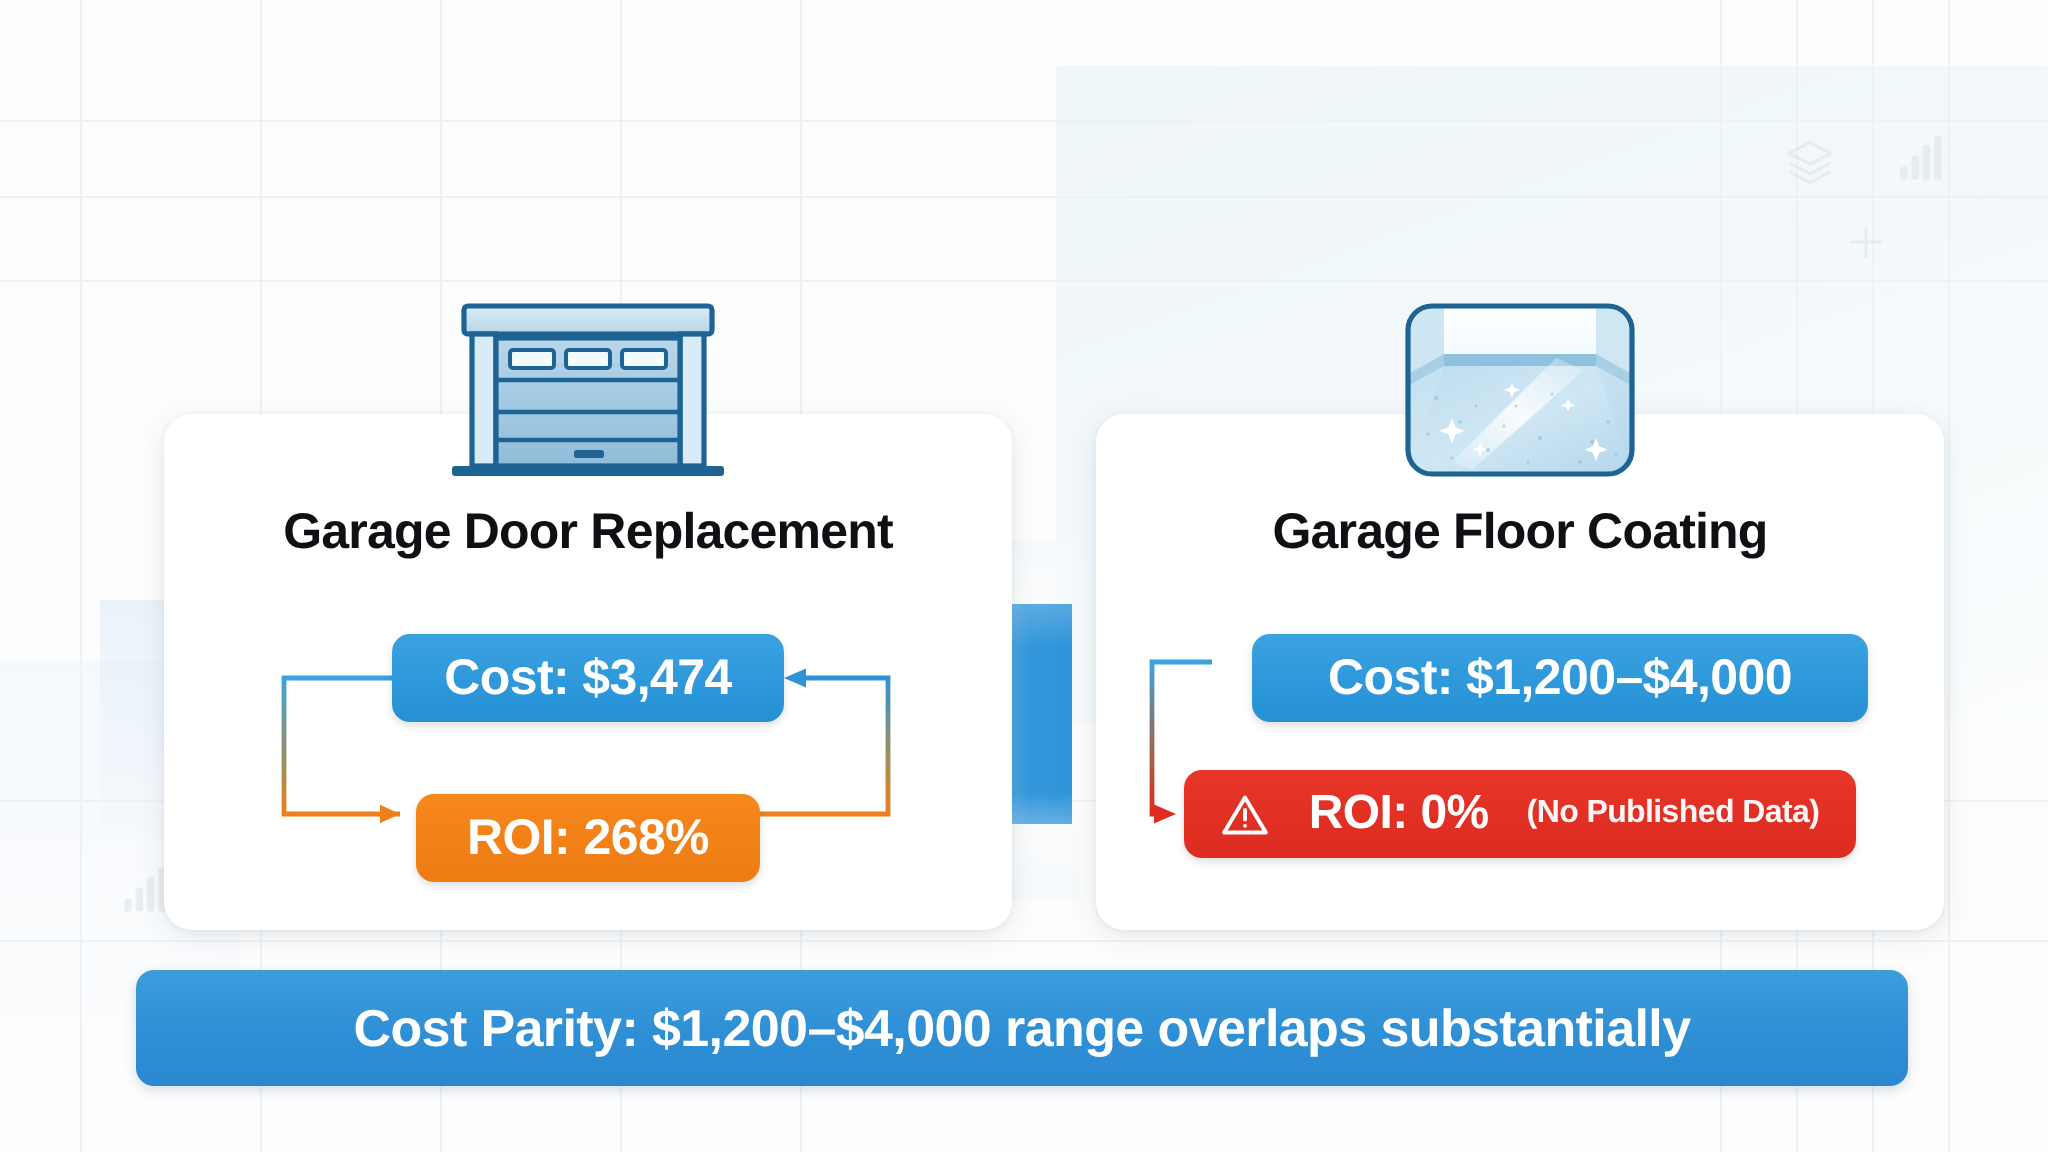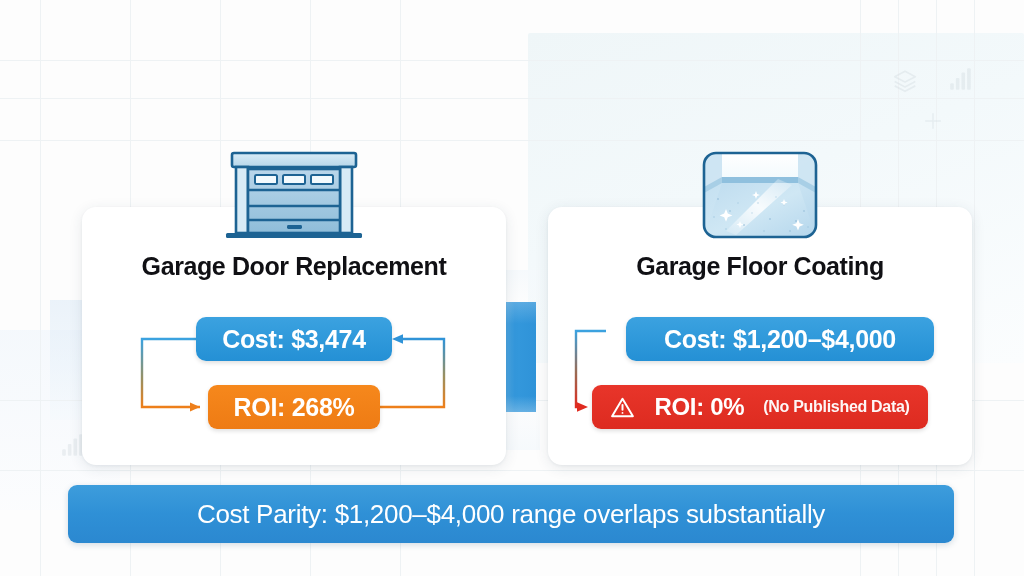--- a/index.html
+++ b/index.html
@@ -62,25 +62,25 @@
     white-space:nowrap;
   }
 
   .pill {
     position:absolute; display:flex; align-items:center; justify-content:center;
     border-radius:9px; color:#fff; white-space:nowrap;
     box-shadow:0 2px 4px rgba(0,0,0,.13);
   }
   .pill-cost {
     background:linear-gradient(180deg,#3ba2e0 0%,#2490d5 100%);
-    font-size:25px; font-weight:700; letter-spacing:-.3px;border-radius:10px;
+    font-size:25px; font-weight:700; letter-spacing:-.3px;
   }
   .pill-roi-orange {
     background:linear-gradient(180deg,#f6881c 0%,#ee7b14 100%);
-    font-size:25px; font-weight:700; letter-spacing:-.3px;
+    font-size:25px; font-weight:700; letter-spacing:-.3px;margin-top:12px;
   }
   .pill-roi-red {
     background:linear-gradient(180deg,#e8352a 0%,#dd2b20 100%);
     font-size:24px; font-weight:700; letter-spacing:-.3px;
     gap:19px;
   }
   .roi-sub { font-size:16px; font-weight:700; opacity:.96; }
 
   
   #pill-cost-left { left:114px; top:110px; width:196px; height:44px; }
@@ -95,21 +95,21 @@
   }
 
   .connector { position:absolute; inset:0; pointer-events:none; }
 
   
   .banner {
     position:absolute; left:68px; top:485px; width:886px; height:58px;
     background:linear-gradient(180deg,#3d9ddc 0%,#2f90d6 50%,#2b88d0 100%);
     border-radius:9px;
     display:flex; align-items:center; justify-content:center;
-    color:#fff; font-size:26px; font-weight:400; letter-spacing:-.3px;
+    color:#fff; font-size:26px; font-weight:700; letter-spacing:-.3px;
     box-shadow:0 2px 6px rgba(30,70,110,.18);
     white-space:nowrap;
   }
 </style>
 </head>
 <body>
 
 <div id="stage">
 
   <div class="bg-panel-right"></div>

